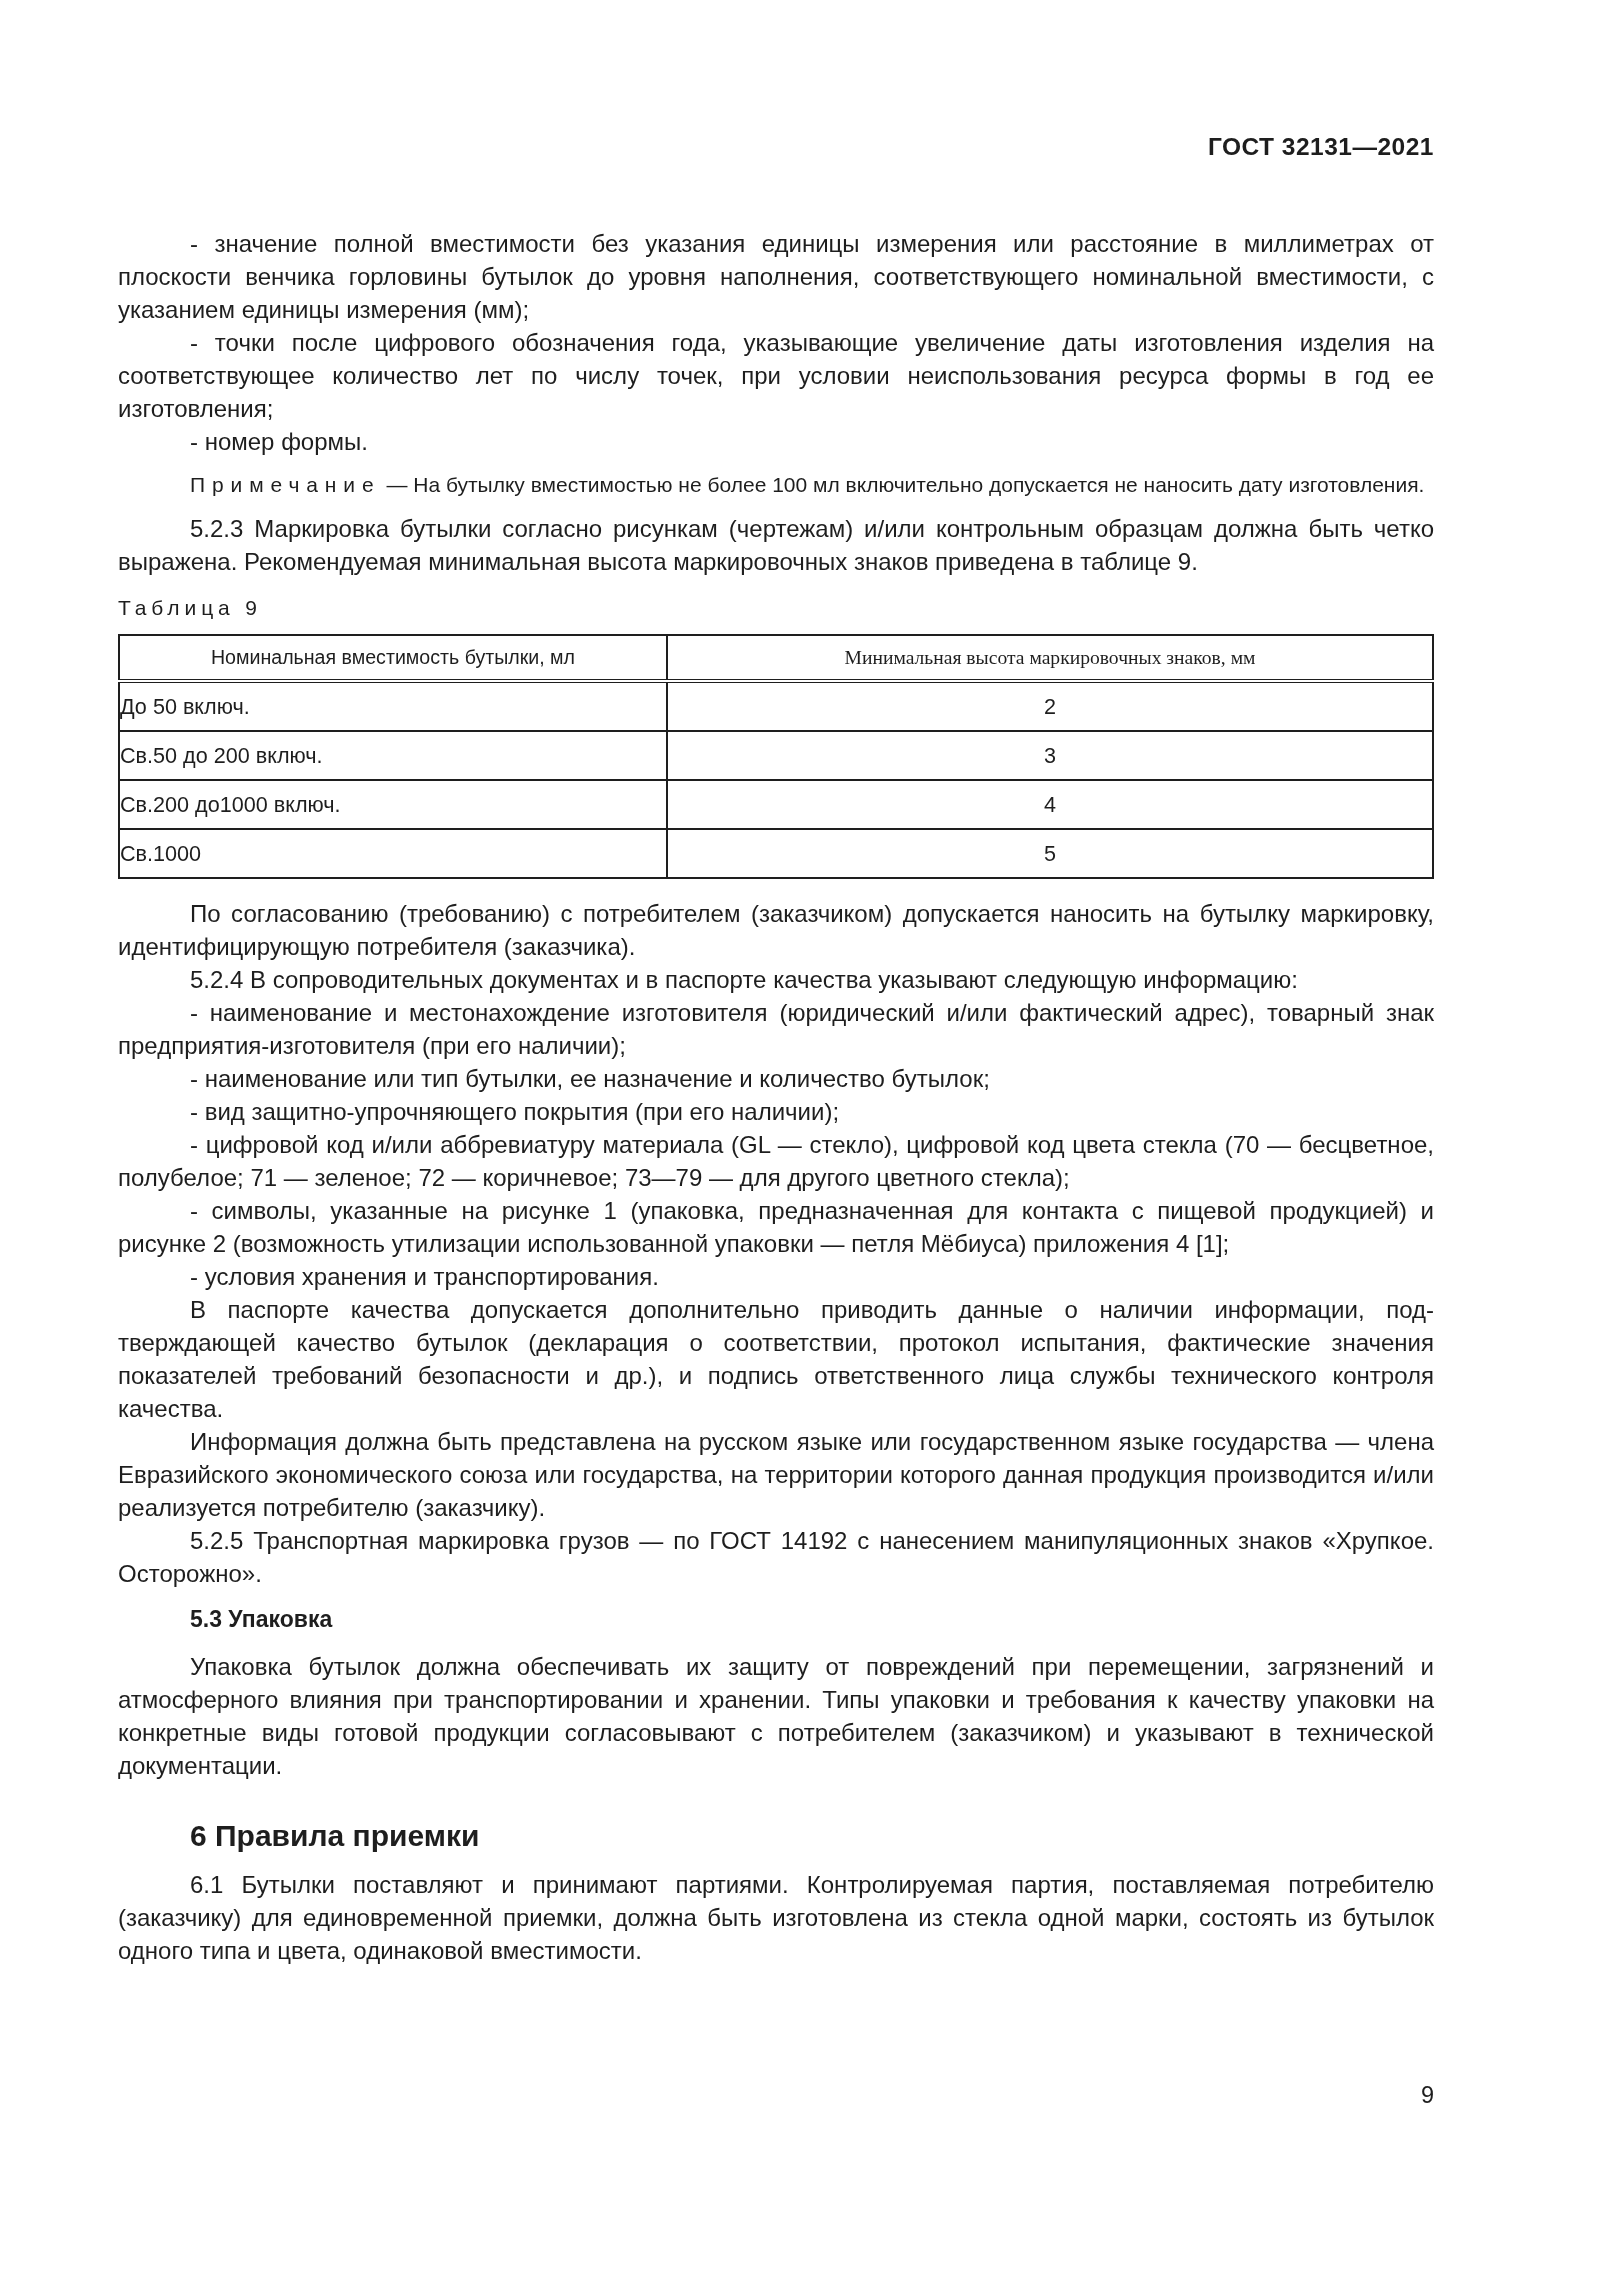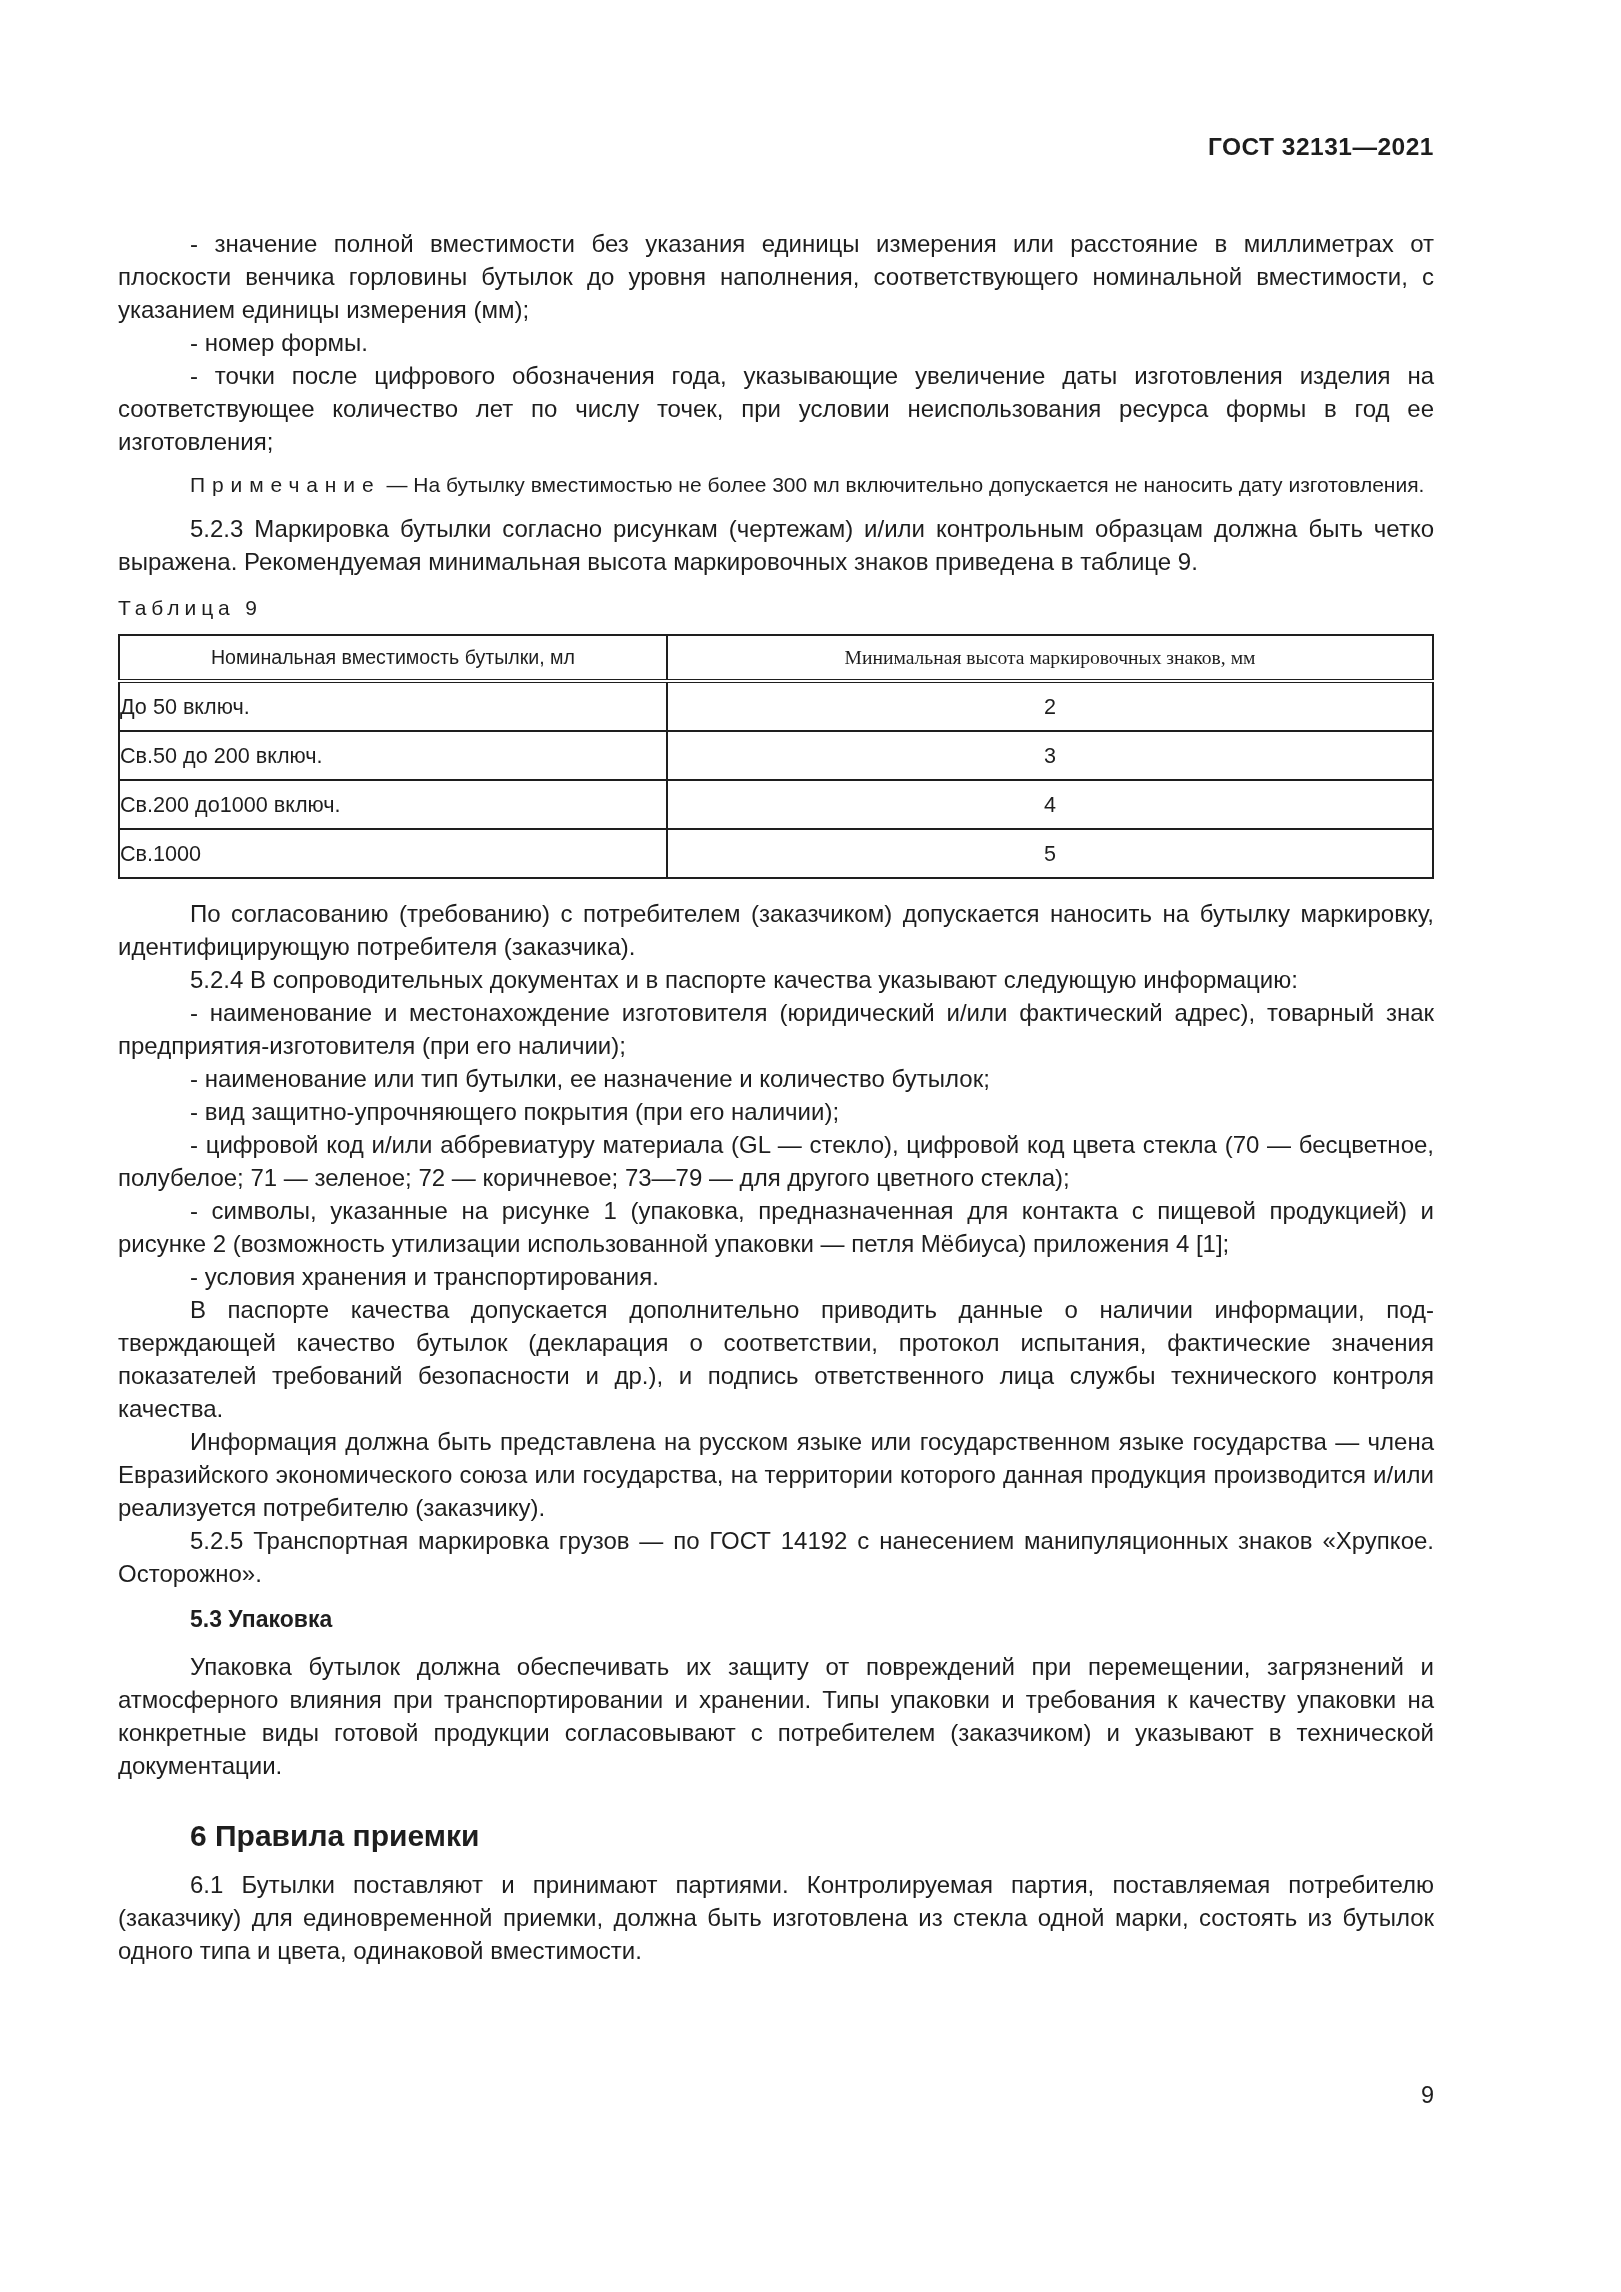--- a/index.html
+++ b/index.html
@@ -24,23 +24,23 @@
   .pnum { position:absolute; top:2082px; right:187px; font-size:23.5px; }
 </style>
 </head>
 <body>
 
 <div class="page">
   <div class="hdr">ГОСТ 32131—2021</div>
 
   <div class="col" style="top:227px;">
     <p class="p">- значение полной вместимости без указания единицы измерения или расстояние в миллиметрах от плоскости венчика горловины бутылок до уровня наполнения, соответствующего номинальной вме­стимости, с указанием единицы измерения (мм);</p>
+    <p class="p">- точки после цифрового обозначения года, указывающие увеличение даты изготовления изделия на соответствующее количество лет по числу точек, при условии неиспользования ресурса формы в год ее изготовления;</p>
     <p class="p">- номер формы.</p>
-    <p class="p">- точки после цифрового обозначения года, указывающие увеличение даты изготовления изделия на соответствующее количество лет по числу точек, при условии неиспользования ресурса формы в год ее изготовления;</p>
-    <div class="note"><span class="sp">Примечание</span><span> — На бутылку вместимостью не более 300 мл включительно допускается не наносить дату изготовления.</span></div>
+    <div class="note"><span class="sp">Примечание</span><span> — На бутылку вместимостью не более 100 мл включительно допускается не наносить дату изготовления.</span></div>
     <div class="gap"></div>
     <p class="p">5.2.3 Маркировка бутылки согласно рисункам (чертежам) и/или контрольным образцам должна быть четко выражена. Рекомендуемая минимальная высота маркировочных знаков приведена в таблице 9.</p>
 
     <div class="tcap">Таблица 9</div>
     <table>
       <thead>
         <tr>
           <th>Номинальная вместимость бутылки, мл</th>
           <th>Минимальная высота маркировочных знаков, мм</th>
         </tr>

